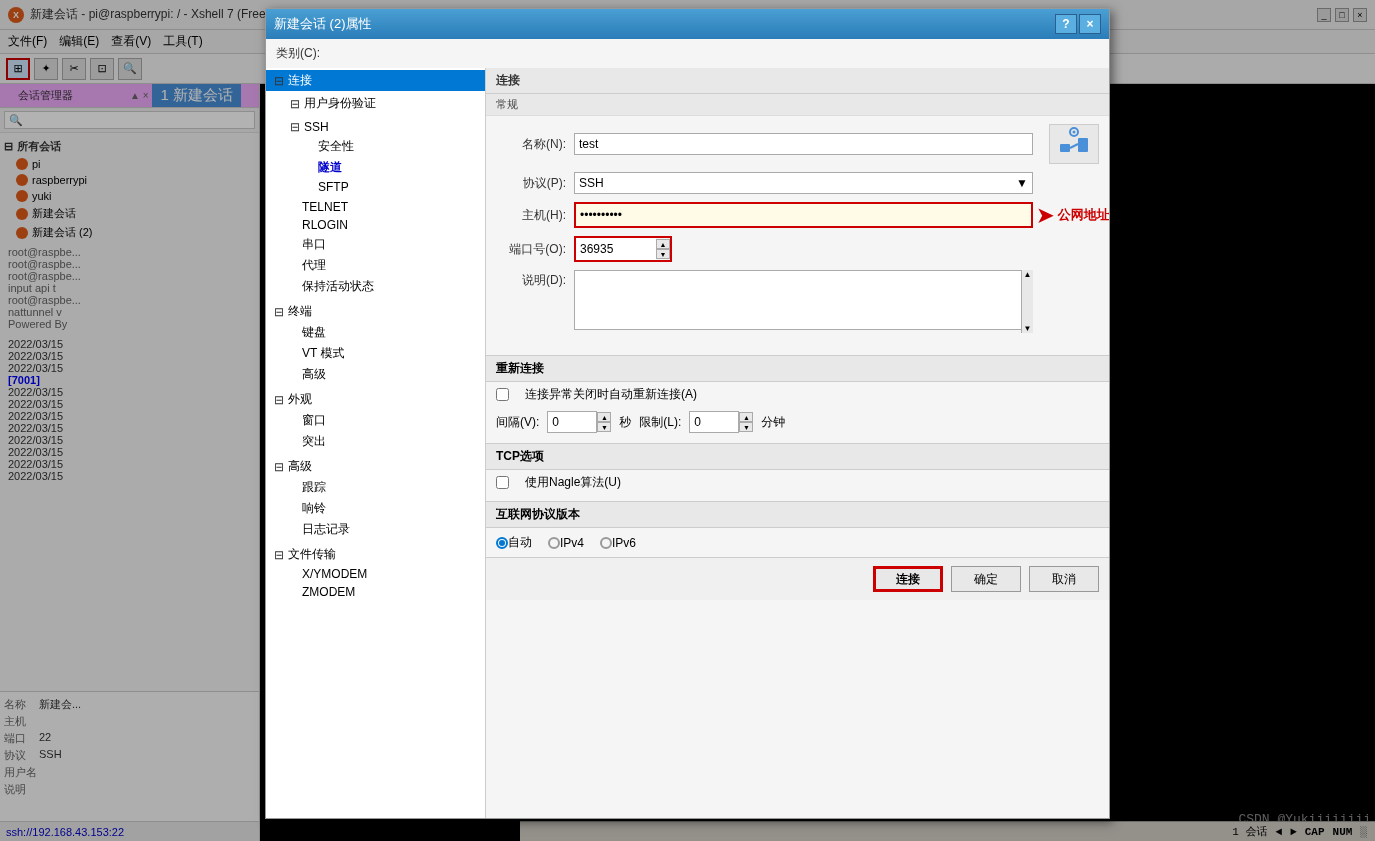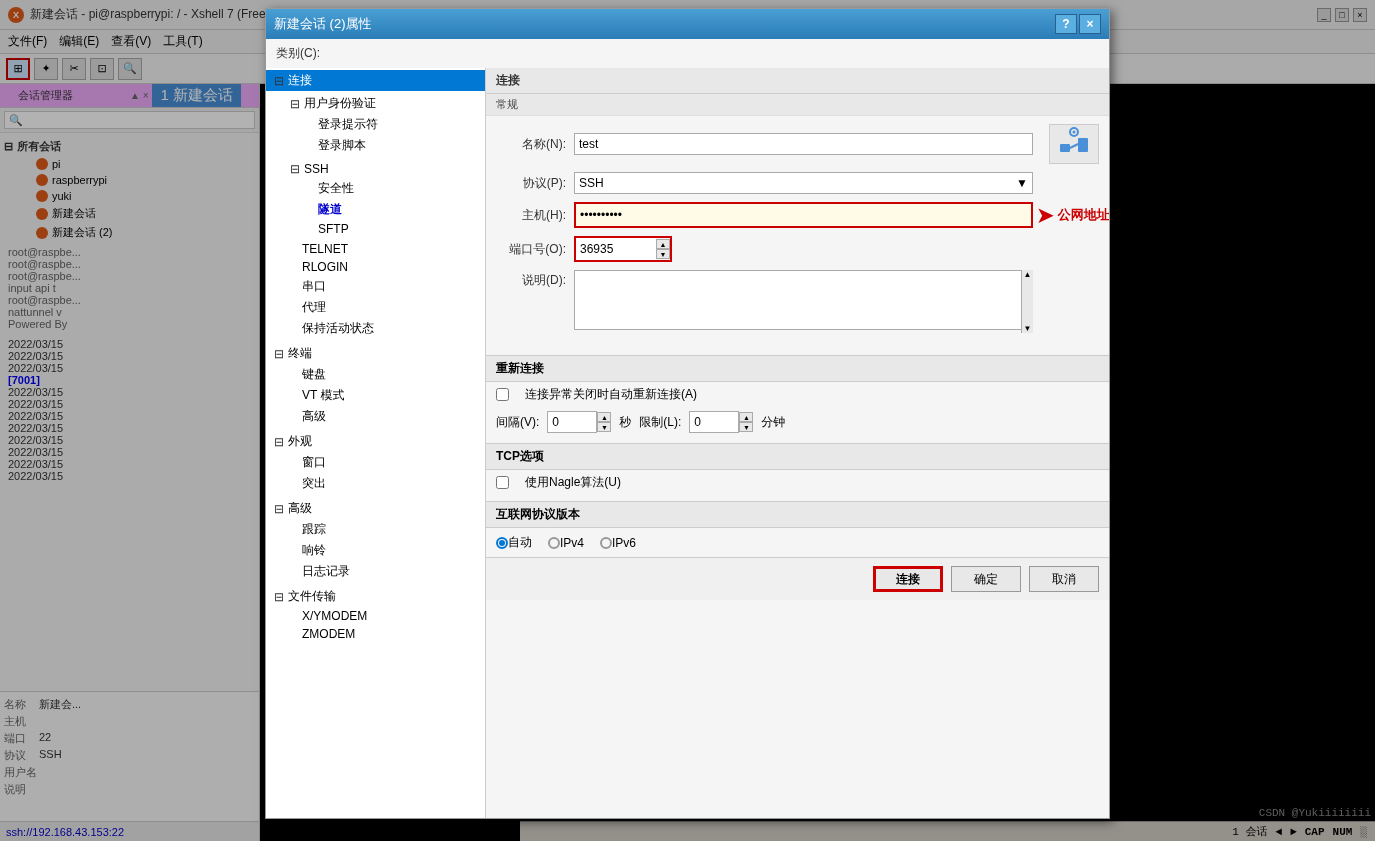--- a/index.html
+++ b/index.html
@@ -212,22 +212,22 @@
       align-items: center;
       justify-content: flex-end;
       padding: 0 8px;
       font-size: 11px;
       color: #000;
       gap: 8px;
     }
 
     .csdn-watermark {
       position: absolute;
-      bottom: 22px; right: 4px;
-      font-size: 11px;
+      bottom: 14px; right: 4px;
+      font-size: 13px;
       color: #888;
     }
 
     
     .dialog-overlay {
       position: absolute;
       top: 0; left: 0; width: 1375px; height: 841px;
       background: rgba(0,0,0,0.3);
       display: flex;
       align-items: flex-start;
@@ -566,21 +566,21 @@
 
       <div class="search-bar">
         <input class="search-input" type="text" placeholder="🔍" style="">
       </div>
 
       <div class="session-tree">
         <div class="tree-folder">
           <span>⊟</span>
           <span>所有会话</span>
         </div>
-        <div style="padding-left: 28px;">
+        <div style="padding-left: 8px;">
           <div class="tree-item">
             <div class="session-icon"></div>
             <span>pi</span>
           </div>
           <div class="tree-item">
             <div class="session-icon"></div>
             <span>raspberrypi</span>
           </div>
           <div class="tree-item">
             <div class="session-icon"></div>
@@ -691,24 +691,20 @@
           <div class="tree-node-label selected">
             <span class="minus-icon">⊟</span>
             <span>连接</span>
           </div>
           <div class="tree-children">
 
             <div class="tree-node">
               <div class="tree-node-label">
                 <span class="minus-icon">⊟</span>
                 <span>用户身份验证</span>
-              </div>
-              <div class="tree-children">
-                <div class="tree-leaf">登录提示符</div>
-                <div class="tree-leaf">登录脚本</div>
               </div>
             </div>
 
             <div class="tree-node">
               <div class="tree-node-label">
                 <span class="minus-icon">⊟</span>
                 <span>SSH</span>
               </div>
               <div class="tree-children">
                 <div class="tree-leaf">安全性</div>

